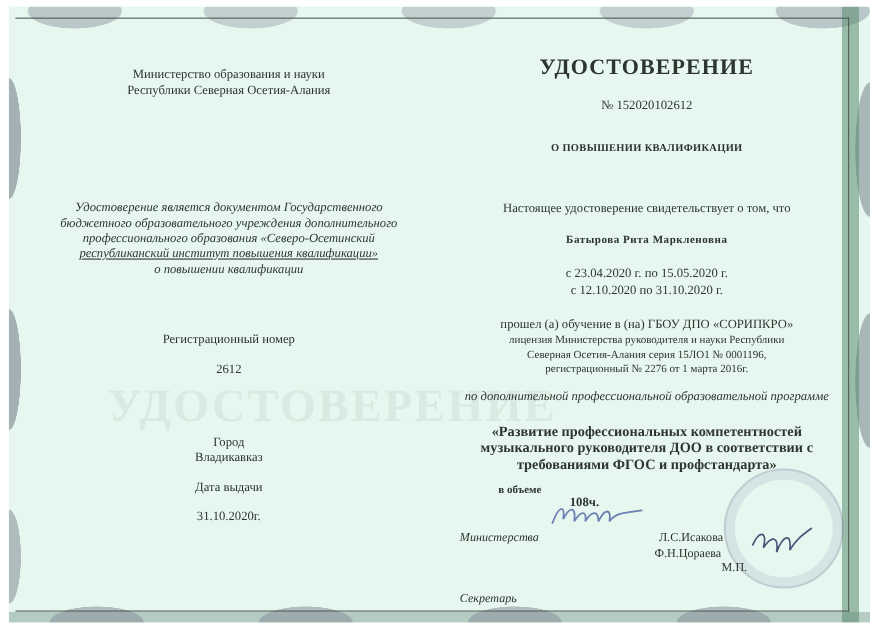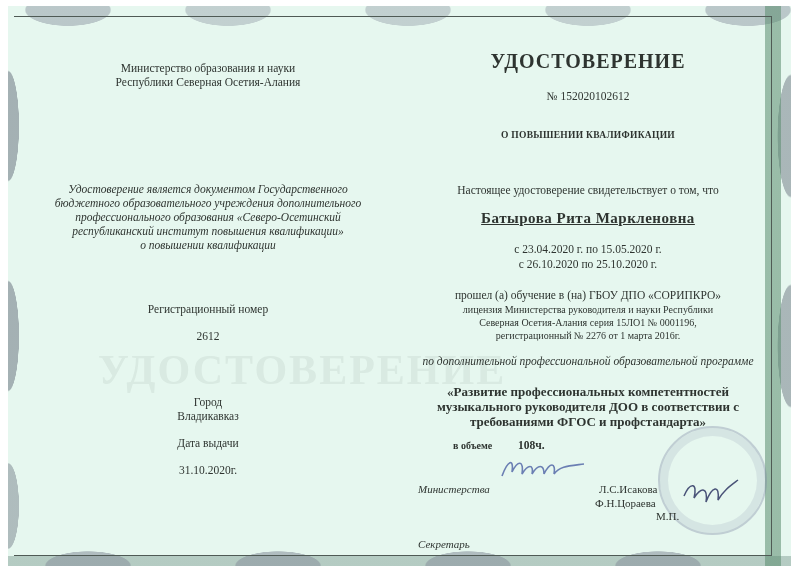--- a/index.html
+++ b/index.html
@@ -65,21 +65,21 @@
       font-size: 11.5px; line-height: 15px;
     }
     .right-col {
       position: absolute; left: 390px; top: 0; width: 380px; text-align: center;
       font-size: 11.5px; line-height: 15px;
     }
     .abs { position: absolute; left: 0; width: 100%; }
     .italic { font-style: italic; }
     .title { font-size: 20px; font-weight: bold; letter-spacing: 1px; }
     .subtitle { font-size: 9.5px; font-weight: bold; letter-spacing: 0.3px; }
-    .name { font-size: 15px; font-weight: bold; letter-spacing: 0.5px; text-decoration: underline; }
+    .name { font-size: 10px; font-weight: bold; letter-spacing: 0.5px; }
     .small { font-size: 10px; line-height: 13px; }
     .program { font-size: 13px; font-weight: bold; line-height: 15px; }
     .bold { font-weight: bold; }
     .sig-label { position: absolute; font-style: italic; font-size: 11px; }
     .sig-name { position: absolute; font-size: 11px; }
     .stamp {
       position: absolute; left: 650px; top: 420px; width: 105px; height: 105px;
       border-radius: 50%;
       border: 2px solid rgba(120,130,160,0.35);
       box-shadow: inset 0 0 0 8px rgba(120,130,160,0.15);
@@ -97,55 +97,55 @@
   <div class="frame"></div>
   <div class="watermark">УДОСТОВЕРЕНИЕ</div>
 
   <div class="left-col">
     <div class="abs" style="top:55px;font-family:Liberation Serif, serif;">Министерство образования и науки</div>
     <div class="abs" style="top:69px;">Республики Северная Осетия-Алания</div>
 
     <div class="abs italic" style="top:176px;">Удостоверение является документом Государственного</div>
     <div class="abs italic" style="top:190px;">бюджетного образовательного учреждения дополнительного</div>
     <div class="abs italic" style="top:204px;">профессионального  образования «Северо-Осетинский</div>
-    <div class="abs italic" style="top:218px;">республиканский институт повышения квалификации»</div>
+    <div class="abs italic" style="top:218px;text-decoration:underline;">республиканский институт повышения квалификации»</div>
     <div class="abs italic" style="top:232px;">о повышении квалификации</div>
 
     <div class="abs" style="top:296px;">Регистрационный номер</div>
     <div class="abs" style="top:323px;">2612</div>
 
     <div class="abs" style="top:389px;text-align:center;">Город</div>
     <div class="abs" style="top:403px;">Владикавказ</div>
 
     <div class="abs" style="top:430px;">Дата выдачи</div>
     <div class="abs" style="top:457px;">31.10.2020г.</div>
   </div>
 
   <div class="right-col">
     <div class="abs title" style="top:48px;">УДОСТОВЕРЕНИЕ</div>
     <div class="abs" style="top:83px;">№  152020102612</div>
     <div class="abs subtitle" style="top:122px;">О ПОВЫШЕНИИ КВАЛИФИКАЦИИ</div>
 
     <div class="abs" style="top:177px;">Настоящее удостоверение свидетельствует о том, что</div>
     <div class="abs name" style="top:205px;">Батырова Рита Маркленовна</div>
     <div class="abs" style="top:236px;">с 23.04.2020 г. по 15.05.2020 г.</div>
-    <div class="abs" style="top:251px;">с 26.10.2020 по 25.10.2020 г.</div>
+    <div class="abs" style="top:251px;">с 12.10.2020 по 31.10.2020 г.</div>
 
     <div class="abs" style="top:282px;">прошел (а) обучение в (на) ГБОУ  ДПО «СОРИПКРО»</div>
     <div class="abs small" style="top:297px;">лицензия Министерства руководителя и науки Республики</div>
     <div class="abs small" style="top:310px;">Северная Осетия-Алания  серия 15ЛО1  № 0001196,</div>
     <div class="abs small" style="top:323px;">регистрационный № 2276 от 1 марта 2016г.</div>
 
     <div class="abs" style="top:348px;font-style:italic;">по дополнительной профессиональной образовательной программе</div>
     <div class="abs program" style="top:378px;">«Развитие профессиональных компетентностей</div>
     <div class="abs program" style="top:393px;text-align:center;">музыкального руководителя ДОО в соответствии с</div>
     <div class="abs program" style="top:408px;">требованиями ФГОС и профстандарта»</div>
 
     <div style="position:absolute; left:55px; top:433px;" class="bold small">в объеме</div>
-    <div style="position:absolute; left:120px; top:432px;" class="bold">108ч.</div>
+    <div style="position:absolute; left:120px; top:444px;" class="bold">108ч.</div>
   </div>
 
   <div class="stamp"></div>
 
   <svg class="signature" style="left:490px; top:448px;" width="90" height="30" viewBox="0 0 90 30">
     <path d="M4 22 C10 6, 16 4, 14 18 C20 6, 26 6, 24 20 C30 10, 36 10, 34 20 C40 10, 46 10, 46 20 C52 8, 58 8, 56 20 C62 12, 70 12, 86 10" fill="none" stroke="#6b7fb3" stroke-width="1.6"></path>
   </svg>
   <svg class="signature" style="left:672px; top:470px;" width="60" height="34" viewBox="0 0 60 34">
     <path d="M4 20 C10 6, 18 6, 14 22 C22 10, 28 12, 26 26 C32 10, 40 8, 38 24 C44 14, 50 10, 58 4" fill="none" stroke="#4a5378" stroke-width="1.5"></path>
   </svg>

